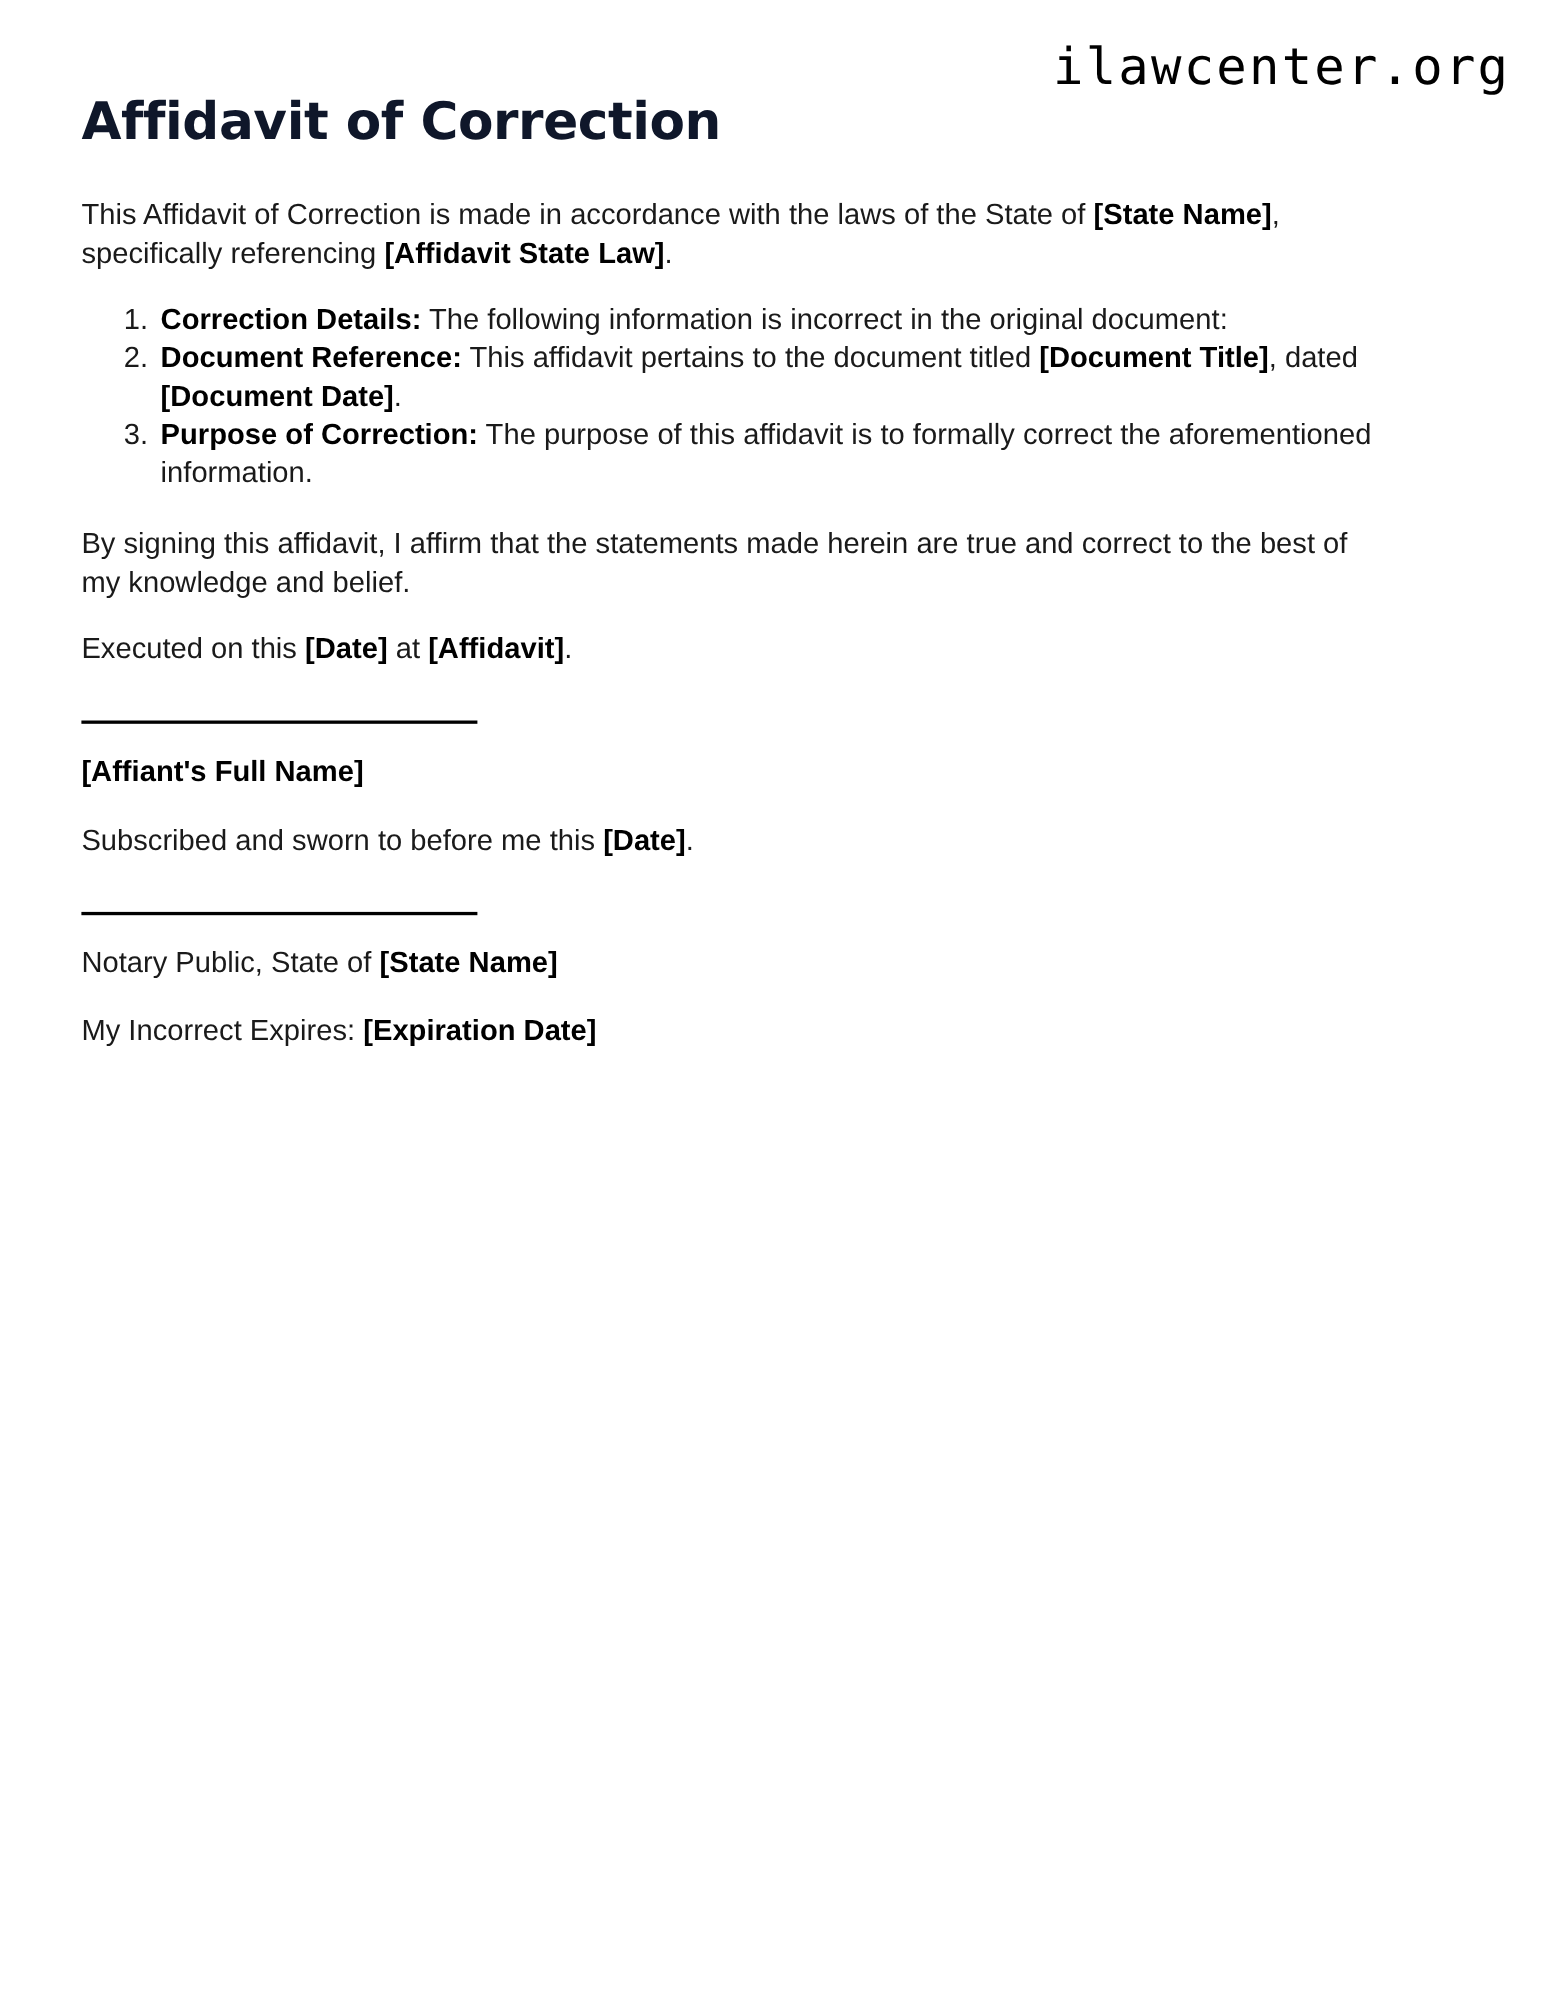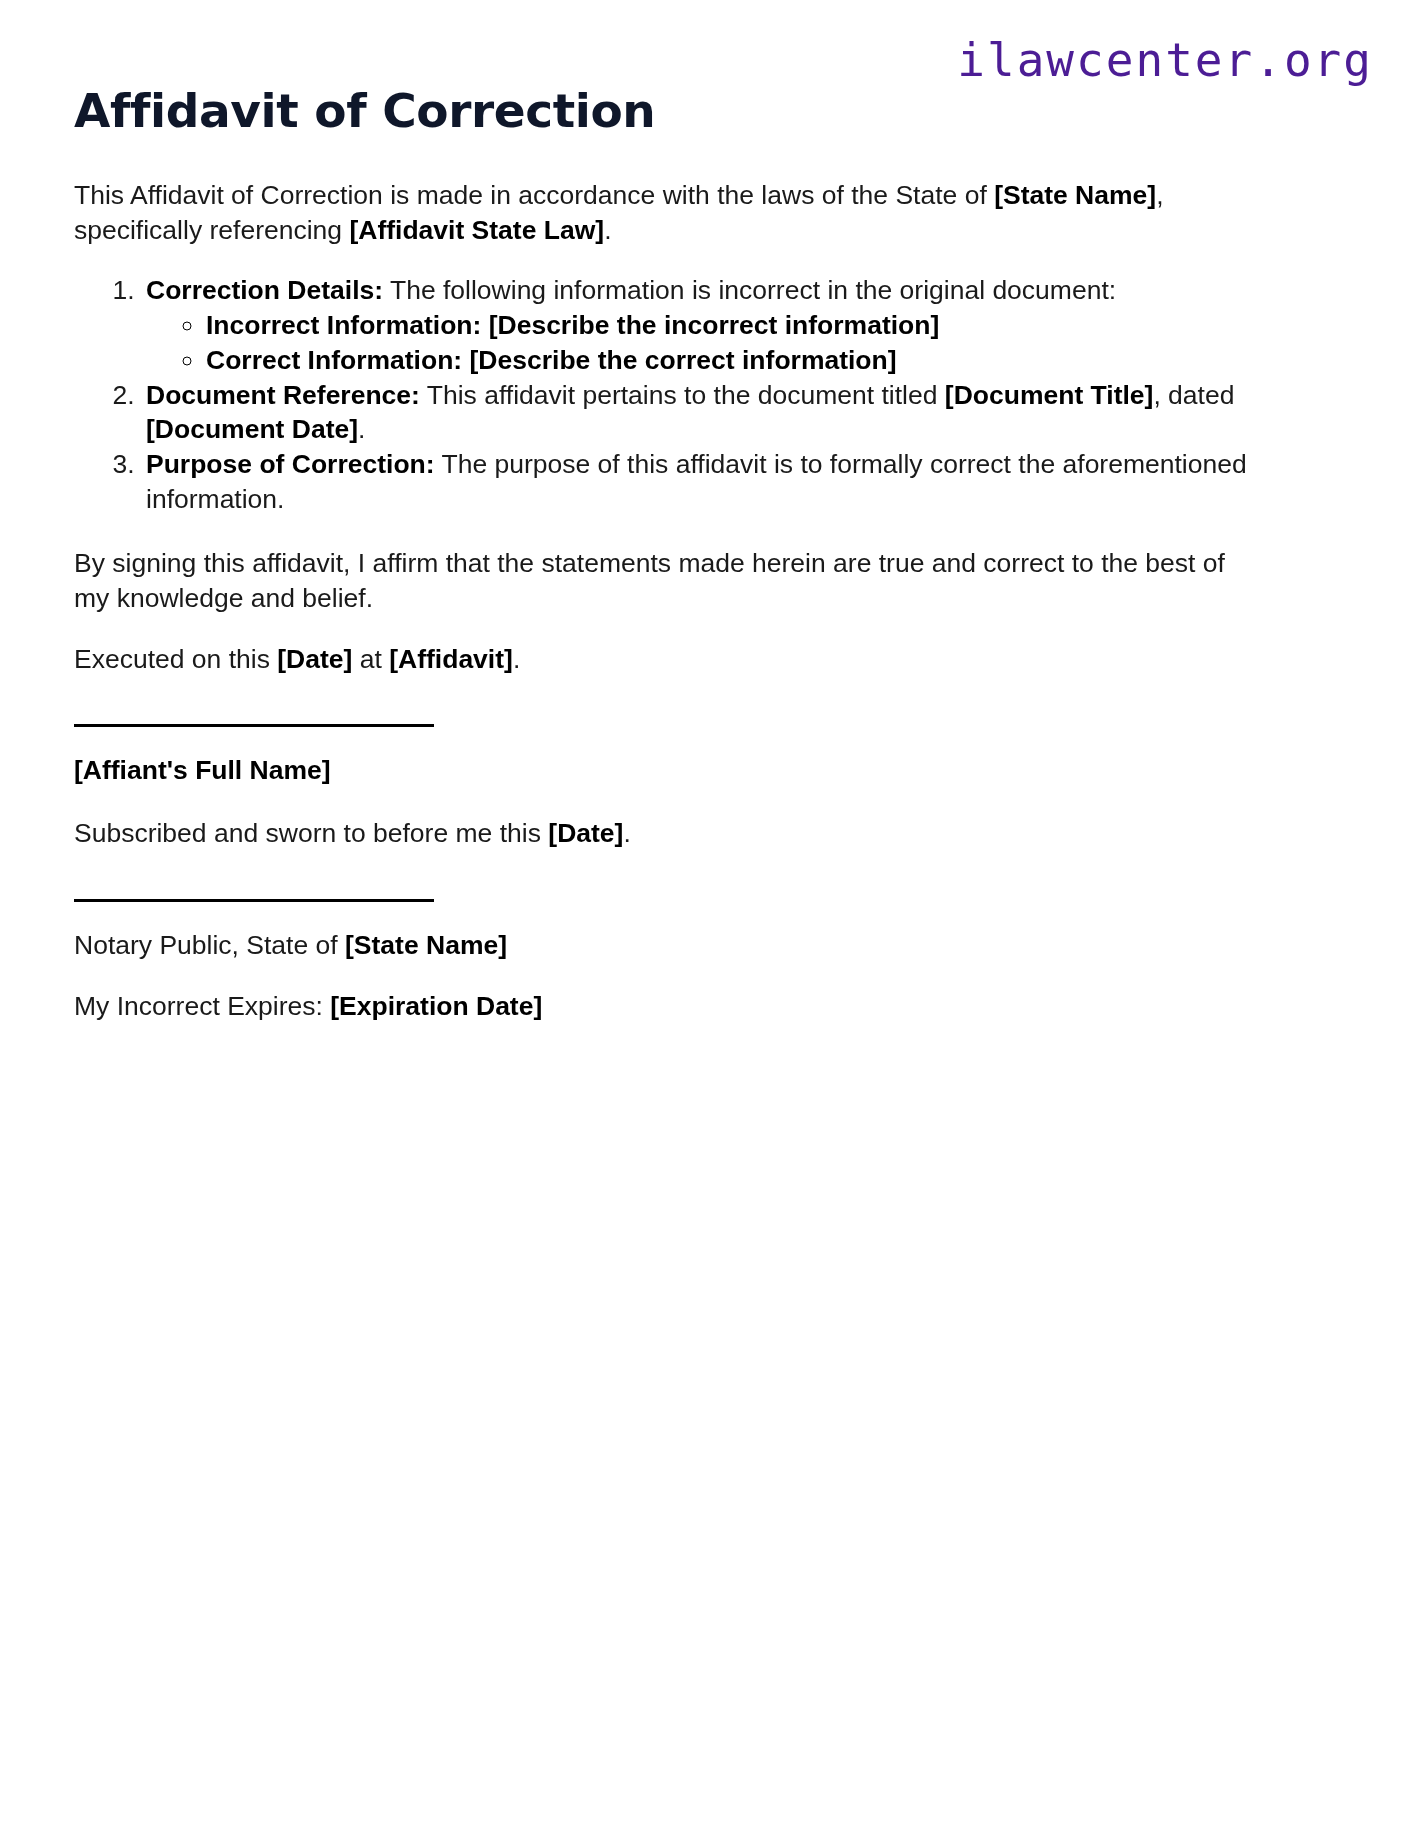--- a/index.html
+++ b/index.html
@@ -19,21 +19,21 @@
     box-sizing: border-box;
     overflow: hidden;
   }
   .watermark {
     position: absolute;
     top: 33px;
     right: 38px;
     font-family: "DejaVu Sans Mono", "Liberation Mono", monospace;
     font-size: 46px;
     letter-spacing: 2px;
-    color: #4c1d95;
+    color: #000000;
     white-space: nowrap;
     user-select: none;
   }
   .content {
     position: absolute;
     left: 74px;
     top: 84px;
     width: 1250px;
   }
   h1.doc-title {
@@ -97,24 +97,20 @@
 
   <div class="content">
 
     <h1 class="doc-title">Affidavit of Correction</h1>
 
     <p class="para"><span>This Affidavit of Correction is made in accordance with the laws of the State of </span><b>[State Name]</b><span>, specifically referencing </span><b>[Affidavit State Law]</b><span>.</span></p>
 
 
     <ol class="main-list">
       <li><b>Correction Details:</b><span> The following information is incorrect in the original document:</span>
-        <ul class="sub-list">
-          <li>Incorrect Information: [Describe the incorrect information]</li>
-          <li>Correct Information: [Describe the correct information]</li>
-        </ul>
       </li>
       <li><b>Document Reference:</b><span> This affidavit pertains to the document titled </span><b>[Document Title]</b><span>, dated </span><b>[Document Date]</b><span>.</span></li>
       <li><b>Purpose of Correction:</b><span> The purpose of this affidavit is to formally correct the aforementioned information.</span></li>
     </ol>
 
     <p class="para">By signing this affidavit, I affirm that the statements made herein are true and correct to the best of my knowledge and belief.</p>
 
     <p class="para"><span>Executed on this </span><b>[Date]</b><span> at </span><b>[Affidavit]</b><span>.</span></p>
 
     <div class="sig-line"></div>

